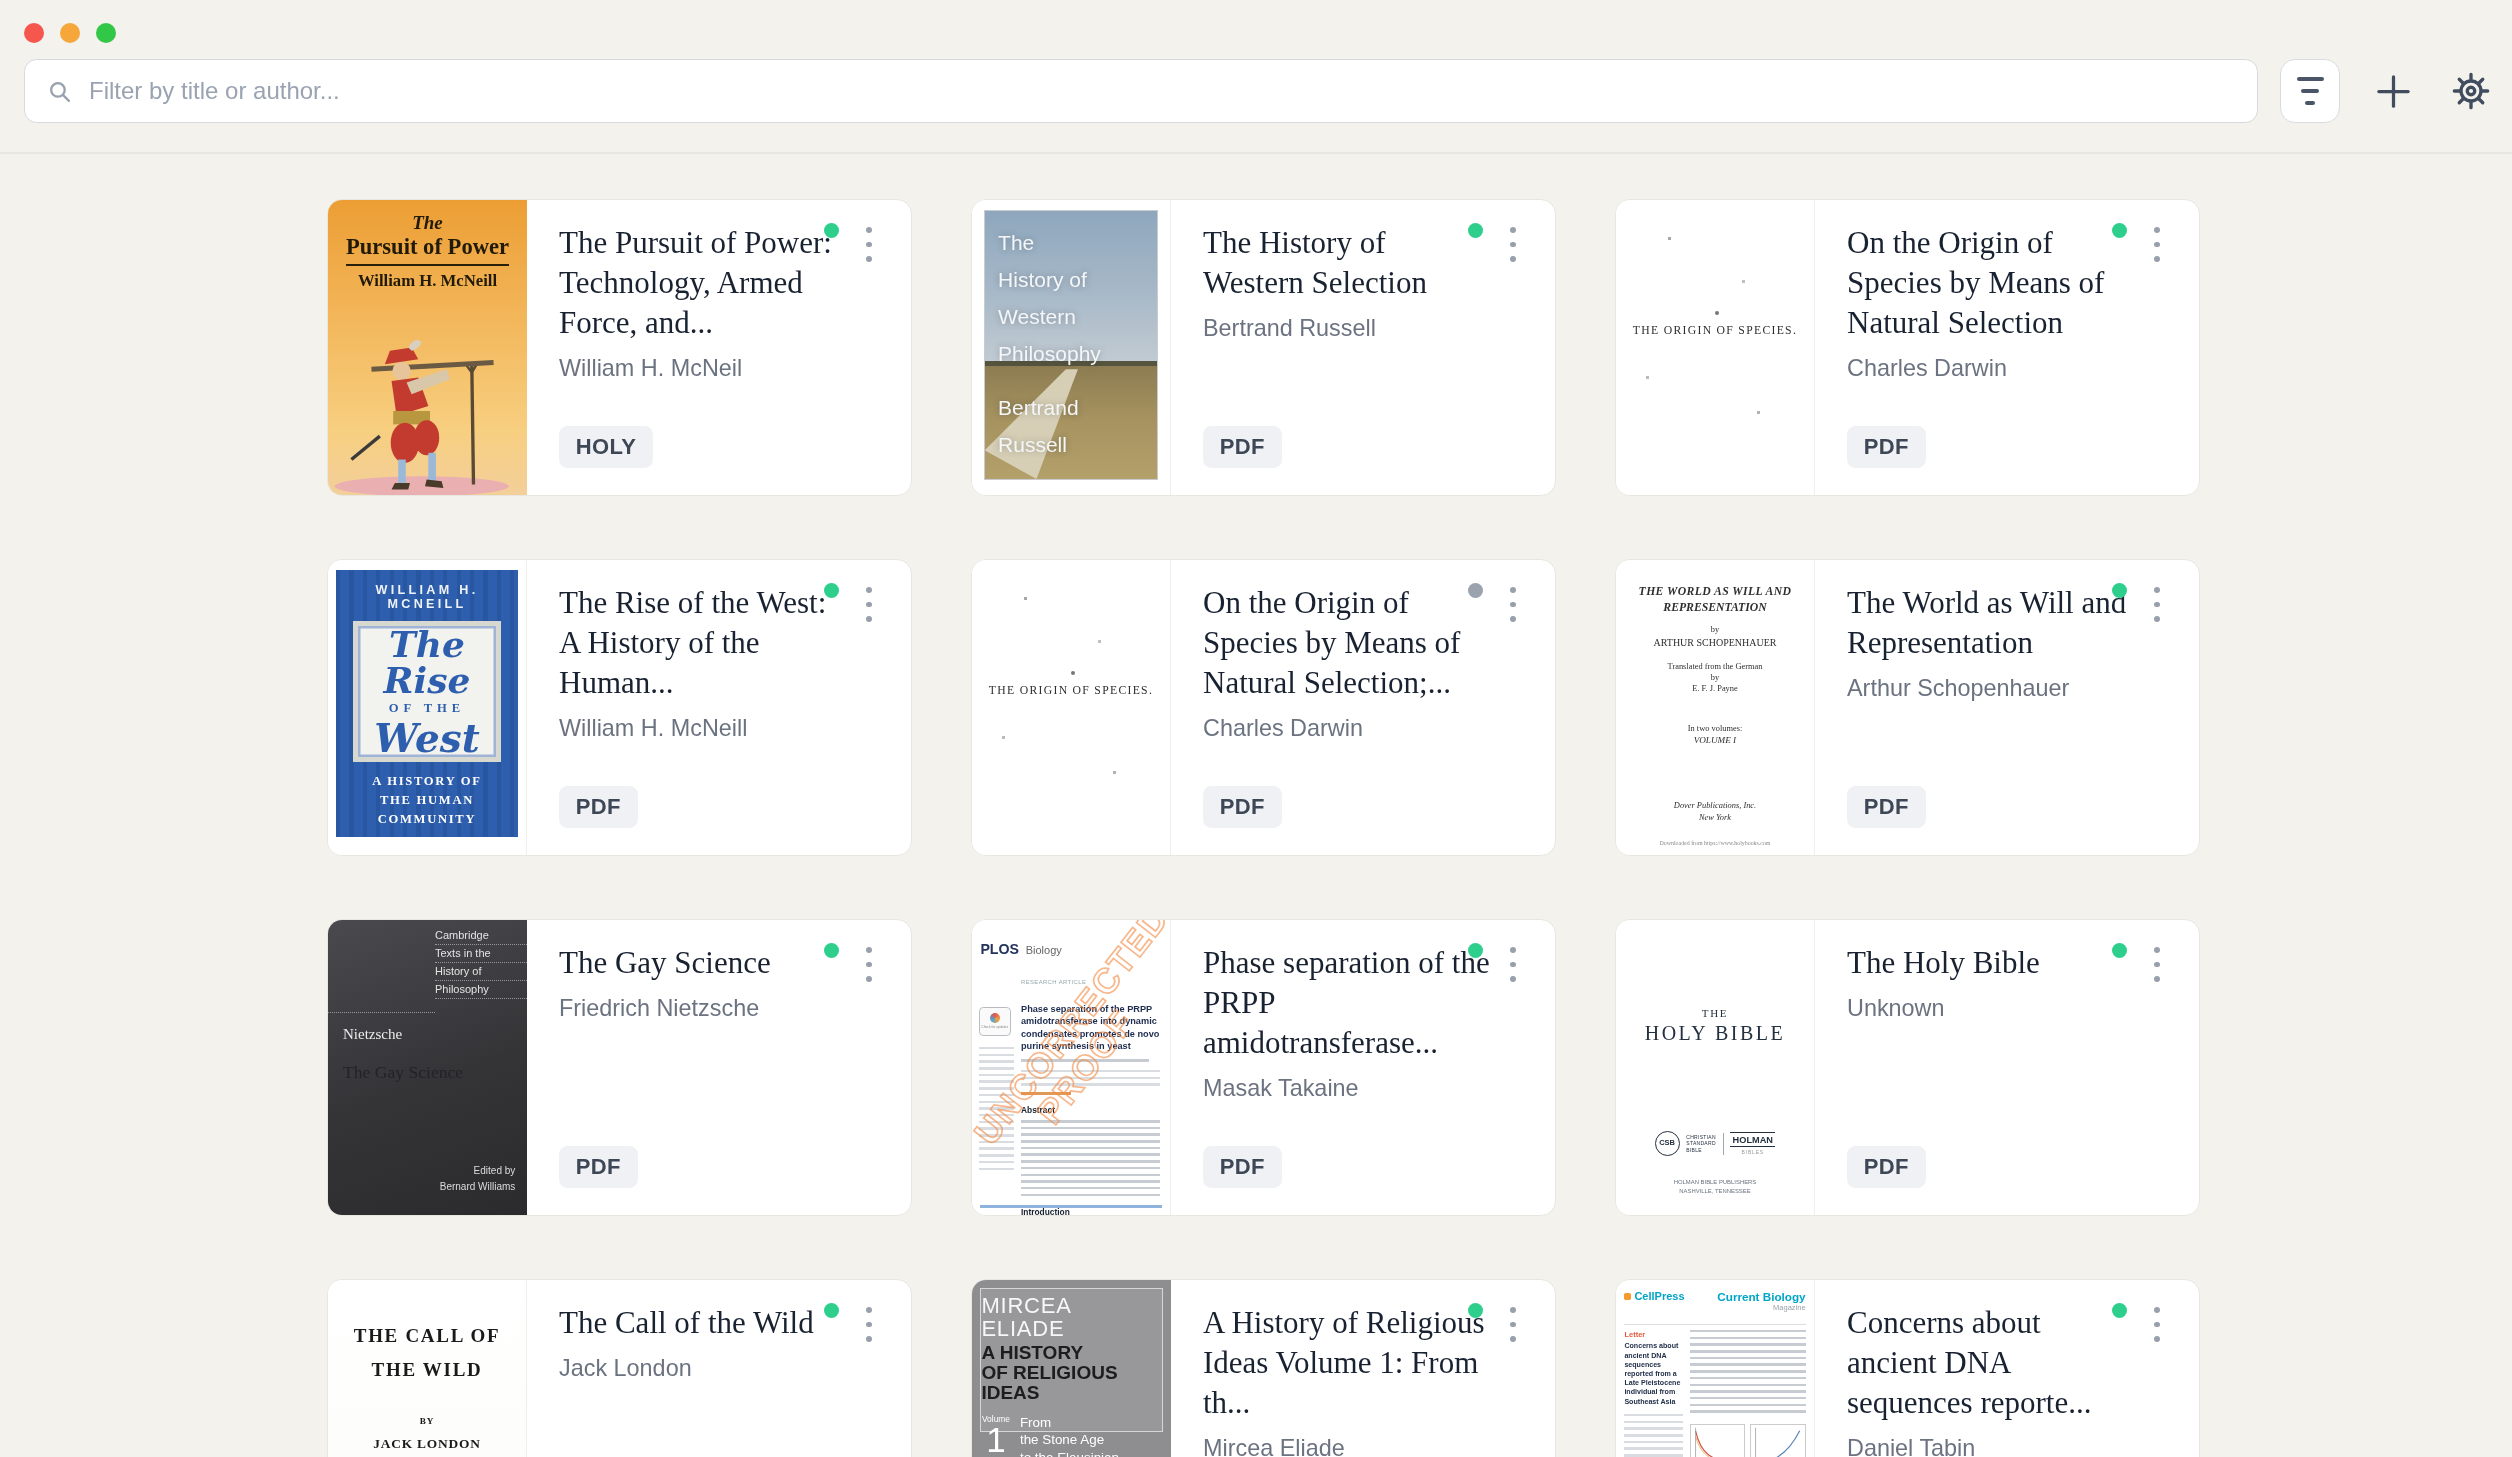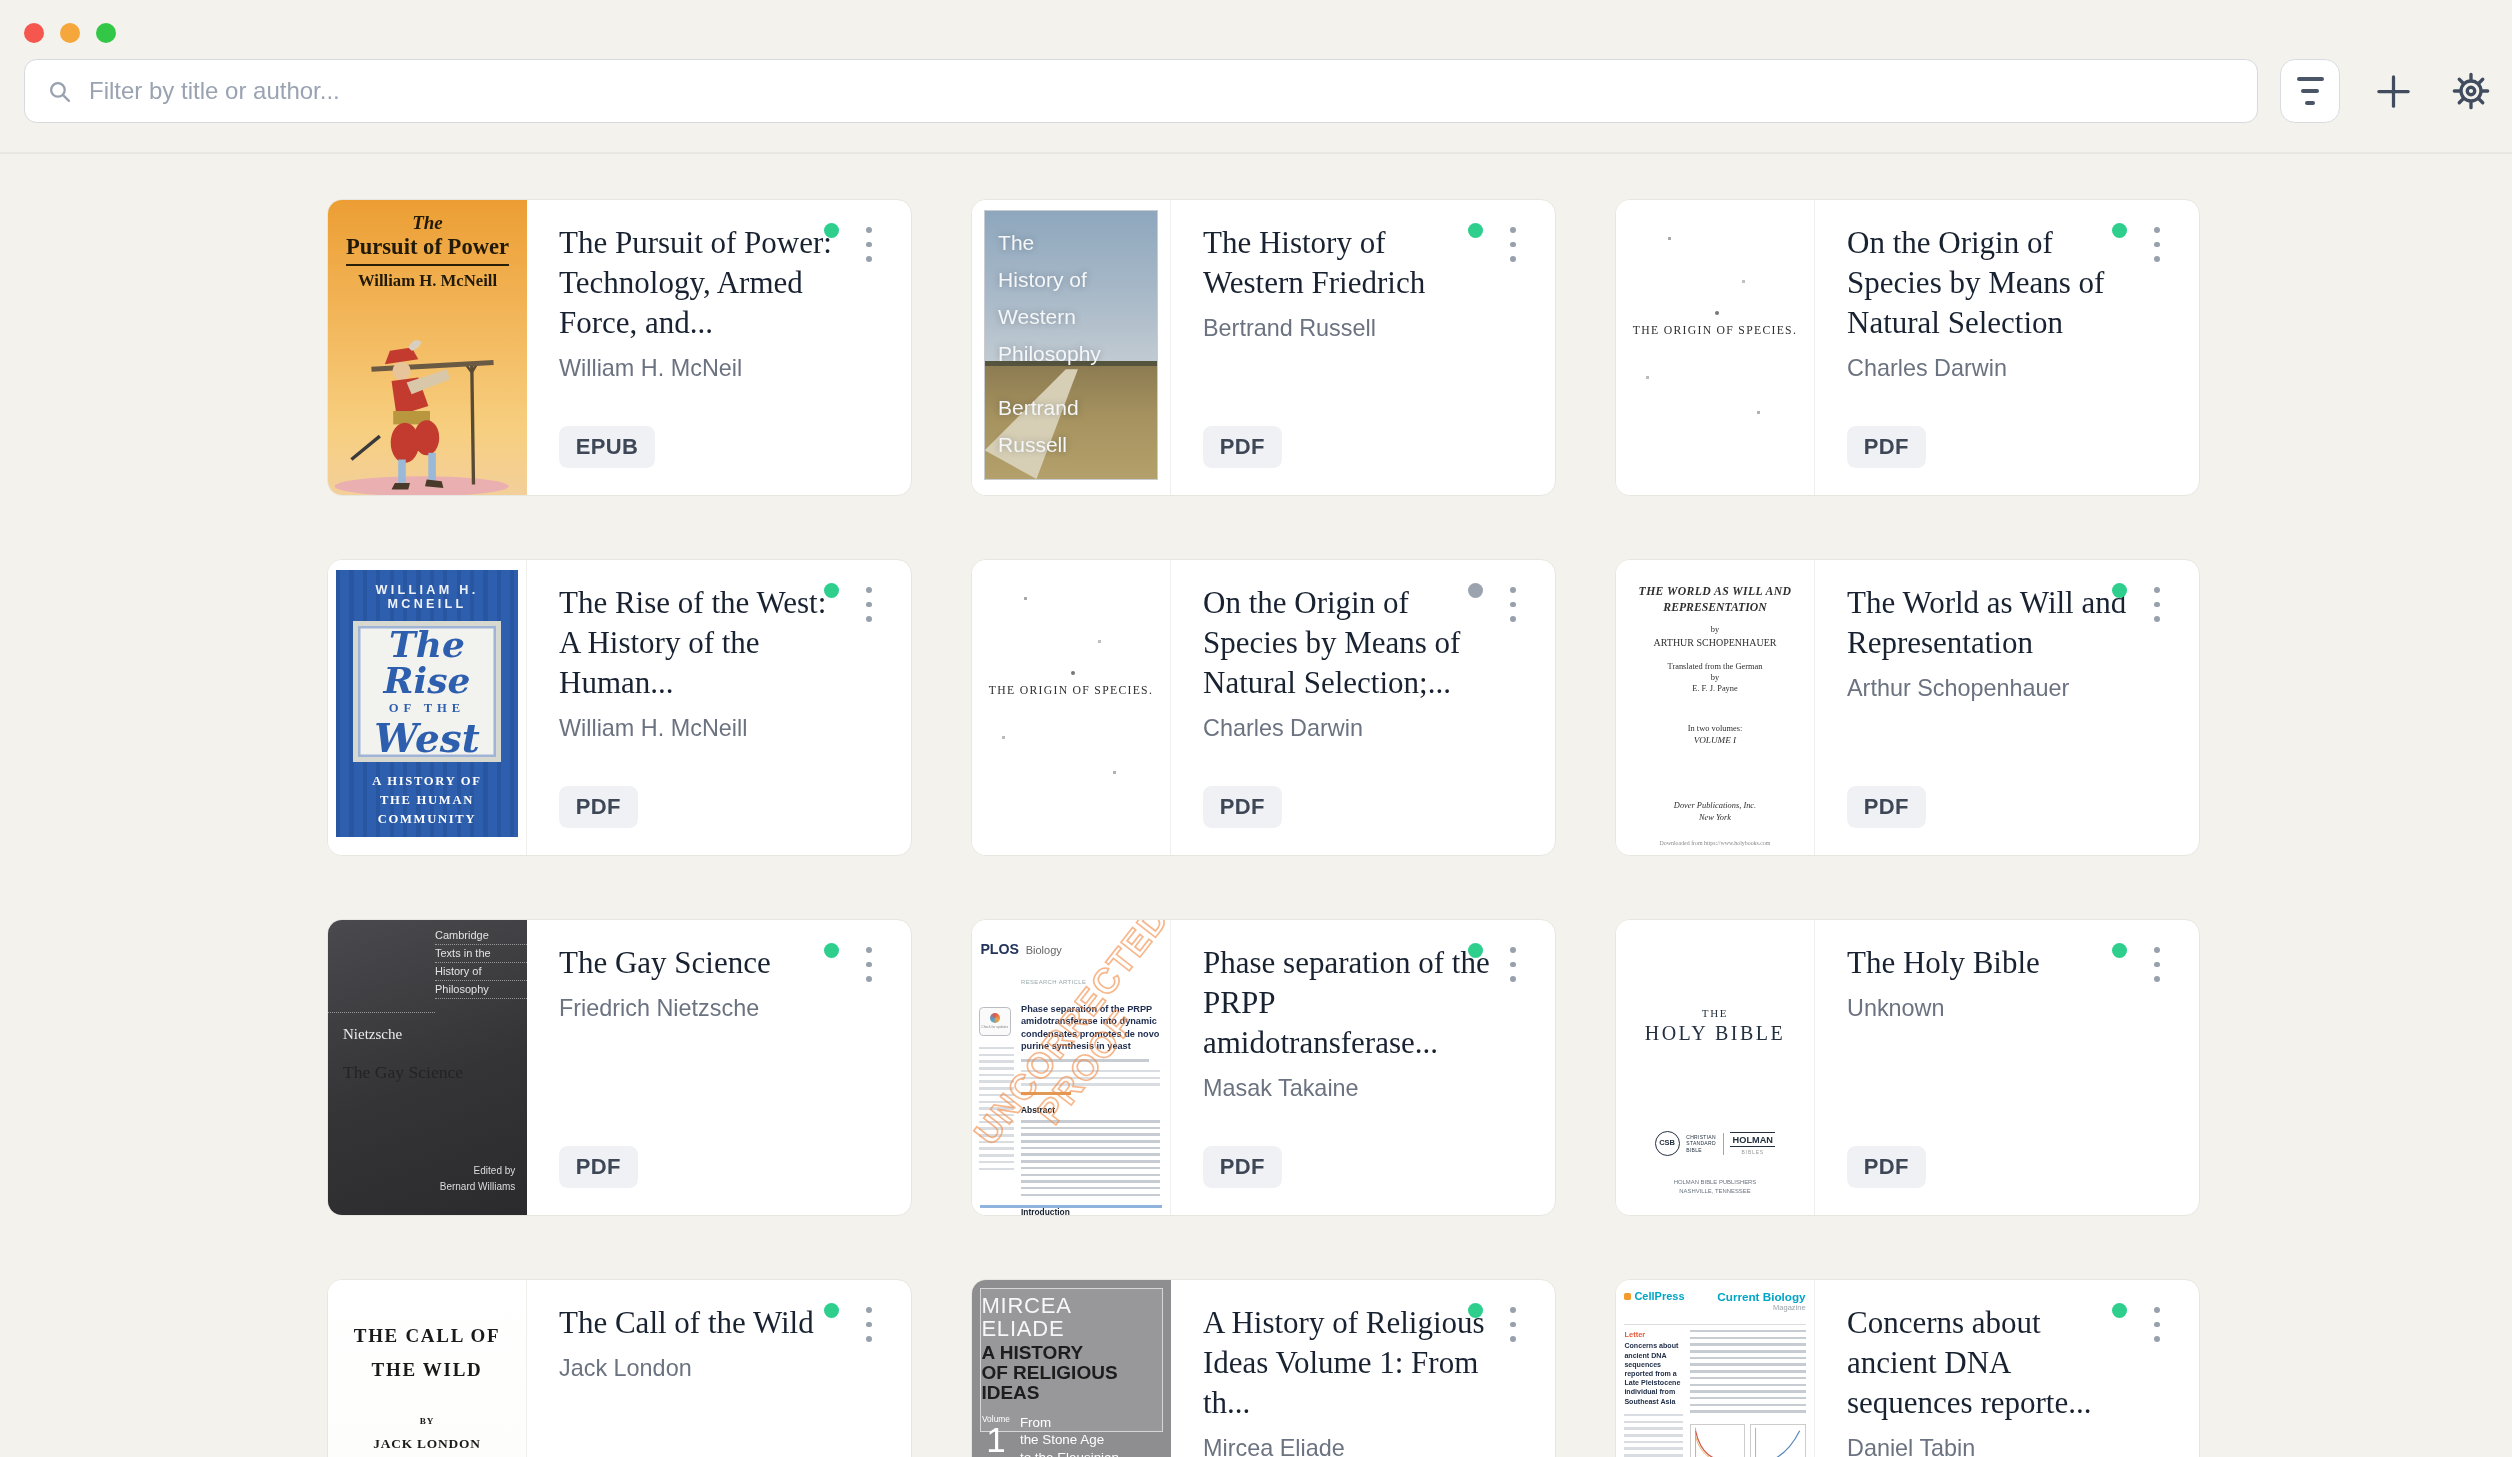--- a/index.html
+++ b/index.html
@@ -262,21 +262,21 @@
         <rect x="84" y="170" width="9" height="30" fill="#9ab8d8"></rect>
         <rect x="120" y="162" width="9" height="34" fill="#9ab8d8"></rect>
         <path d="M80 198 L98 198 L96 206 L76 206 Z" fill="#4a3a2a"></path>
         <path d="M118 194 L136 196 L138 204 L116 202 Z" fill="#4a3a2a"></path>
       </svg>
     </div>
     <div class="cbody">
       <div class="title">The Pursuit of Power: Technology, Armed Force, and...</div>
       <div class="author">William H. McNeil</div>
     </div>
-    <span class="badge">EPUB</span>
+    <span class="badge">HOLY</span>
     <span class="dot"></span>
     <div class="menu">
         <i></i>
         <i></i>
         <i></i>
       </div>
   </div>
 
   <div class="card">
     <div class="cover page">
@@ -291,21 +291,21 @@
           <div>Western</div>
           <div>Philosophy</div>
         </div>
         <div class="hwp-auth">
           <div>Bertrand</div>
           <div>Russell</div>
         </div>
       </div>
     </div>
     <div class="cbody">
-      <div class="title">The History of Western Friedrich</div>
+      <div class="title">The History of Western Selection</div>
       <div class="author">Bertrand Russell</div>
     </div>
     <span class="badge">PDF</span>
     <span class="dot"></span>
     <div class="menu">
         <i></i>
         <i></i>
         <i></i>
       </div>
   </div>

